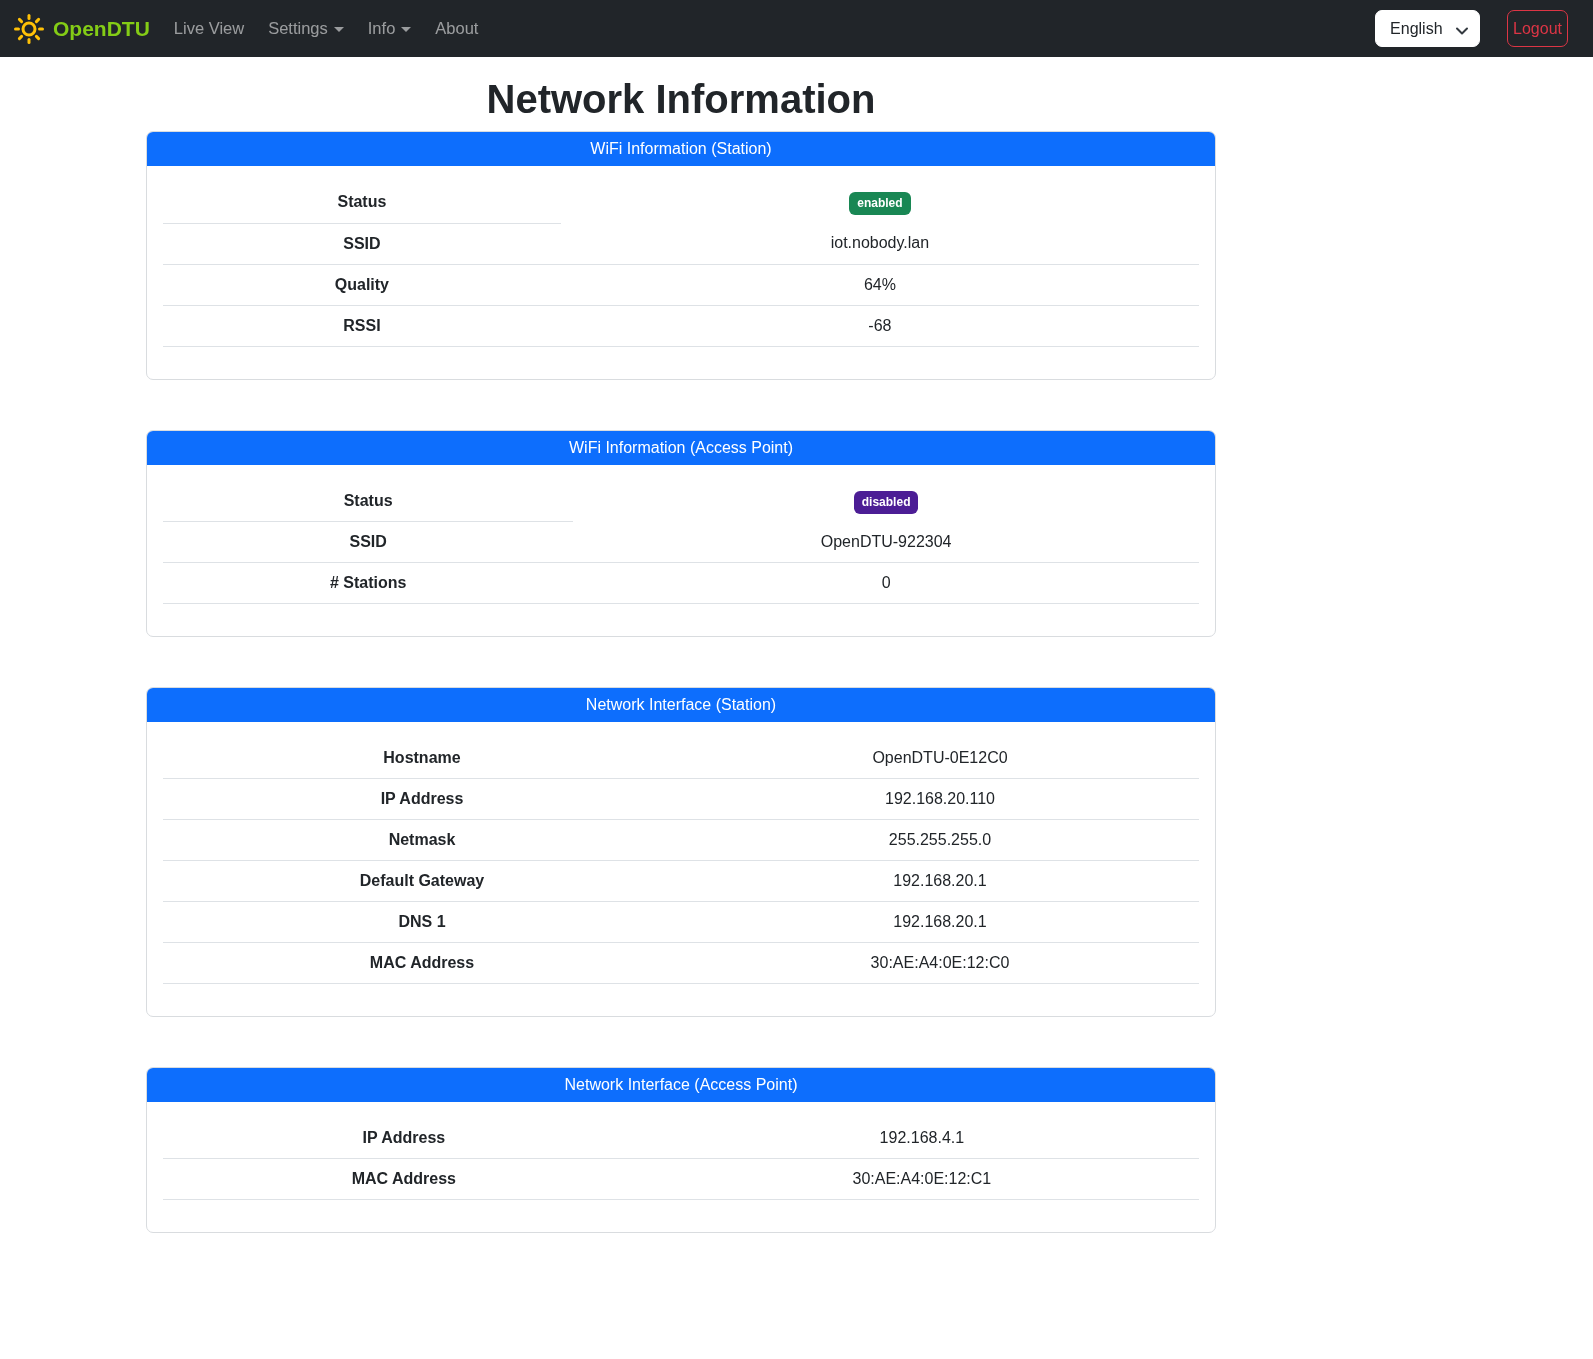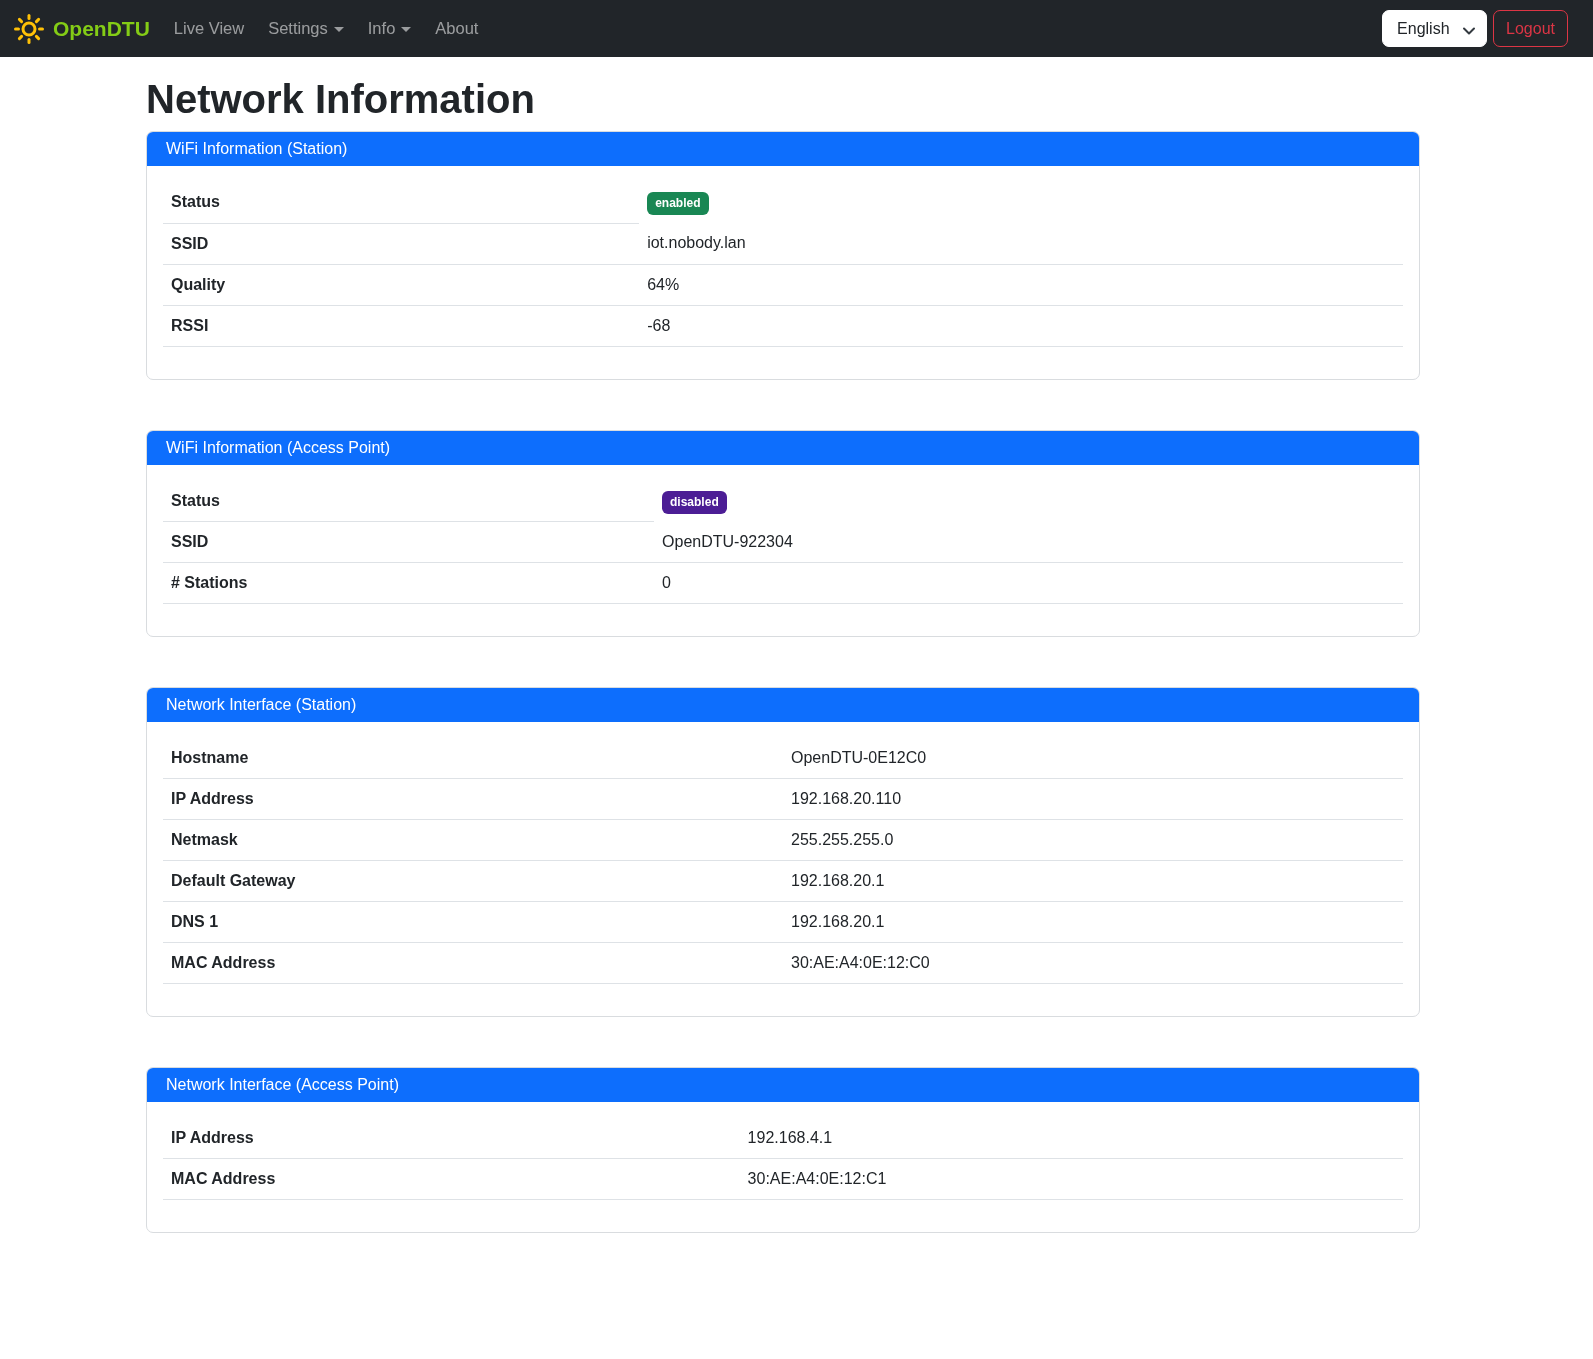--- a/index.html
+++ b/index.html
@@ -43,28 +43,28 @@
     appearance: none; -webkit-appearance: none;
     width: 105px; height: 37px;
     padding: 5px 30px 5px 14px;
     font-size: 16px; color: #212529;
     background: #ffffff;
     border: 1px solid #ffffff; border-radius: 7px;
     font-family: inherit; cursor: pointer;
   }
   .select-chevron { position: absolute; right: 11px; top: 13px; pointer-events: none; }
   .logout-btn {
-    height: 37px; padding: 5px 12px;
+    height: 37px; padding: 5px 5px;
     background: transparent;
     color: #dc3545; border: 1px solid #dc3545; border-radius: 7px;
-    font-size: 16px; font-family: inherit; cursor: pointer;
+    font-size: 16px; font-family: inherit; cursor: pointer; margin-left: 21px;
   }
 
   
-  .container { width: 1274px; margin-left: 146px; }
+  .container { width: 1070px; margin-left: 146px; text-align: center; }
   .page-title {
     font-size: 40px; font-weight: 600; line-height: 1.2;
     margin: 18px 0 8px 0; color: #212529;
   }
   .card {
     background: #fff;
     border: 1px solid #d9dcdf;
     border-radius: 7px;
     margin-top: 50px;
   }

